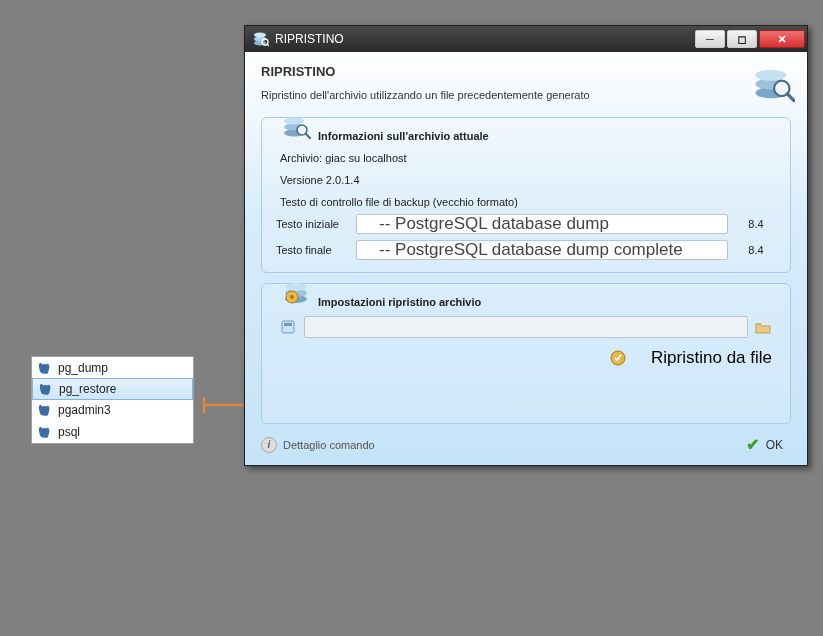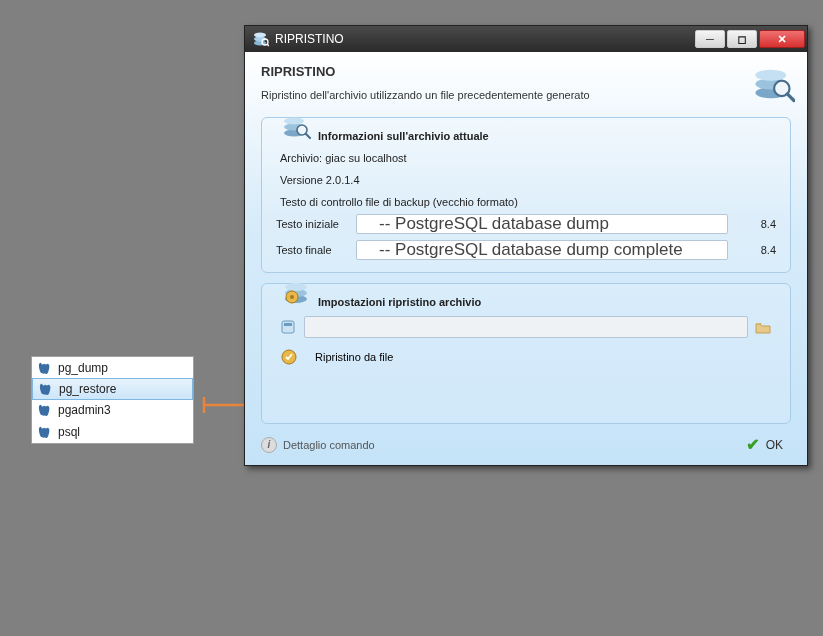--- a/index.html
+++ b/index.html
@@ -36,27 +36,27 @@
 
   .panel { border:1px solid #a9cde8; border-radius:6px; margin-top:10px; padding:10px 14px 12px 14px; background:rgba(255,255,255,0.15); position:relative; }
   .panel-title-row { display:flex; align-items:flex-end; margin:-16px 0 8px 6px; }
   .panel-title-row .ptitle { font-size:11px; font-weight:bold; color:#222; background:transparent; padding-left:6px; }
   .iconbox { width:30px; height:30px; }
 
   .info-line { font-size:11px; color:#222; margin:10px 4px 0 4px; }
   .form-row { display:flex; align-items:center; margin-top:6px; font-size:11px; }
   .form-row .flabel { width:80px; color:#222; }
   .form-row input { flex:1; height:20px; border:1px solid #b5c7d6; border-radius:2px; padding:2px 22px; font-size:17px; color:#444; background:#fff; }
-  .form-row .ver { width:40px; text-align:right; margin-left:8px; color:#222;}
+  .form-row .ver { width:40px; text-align:center; margin-left:8px; color:#222;}
 
   .desc { font-size:11px; color:#222; margin:4px 4px 8px 4px; }
   .path-row { display:flex; align-items:center; gap:6px; margin:2px 4px 10px 4px; }
   .path-row input { flex:1; height:22px; border:1px solid #b5c7d6; border-radius:2px; background:#eef2f5; padding:2px 6px; font-size:11px;}
   .small-icon { width:18px; height:18px; display:inline-flex; align-items:center; justify-content:center; }
-  .checkrow { display:flex; align-items:center; gap:17px; font-size:11px; margin:2px 4px 6px 4px;}
+  .checkrow { display:flex; align-items:center; gap:24px; font-size:17px; margin:2px 4px 6px 4px;justify-content:flex-end;}
   .panel.grow { flex:1; }
 
   .footer { display:flex; align-items:center; margin-top:auto; padding-top:8px; }
   .footer .det { display:flex; align-items:center; gap:6px; font-size:11px; color:#555; cursor:default;}
   .footer .okbtn { margin-left:auto; display:flex; align-items:center; gap:6px; font-size:12px; color:#333; cursor:default; padding:3px 8px; }
   .check-green { color:#3a9d23; font-weight:bold; font-size:16px; }
   .info-circle { width:16px; height:16px; border-radius:50%; background:#ddd; border:1px solid #aaa; display:inline-flex; align-items:center; justify-content:center; font-size:10px; font-weight:bold; color:#666; font-style:italic;}
 </style>
 </head>
 <body>

